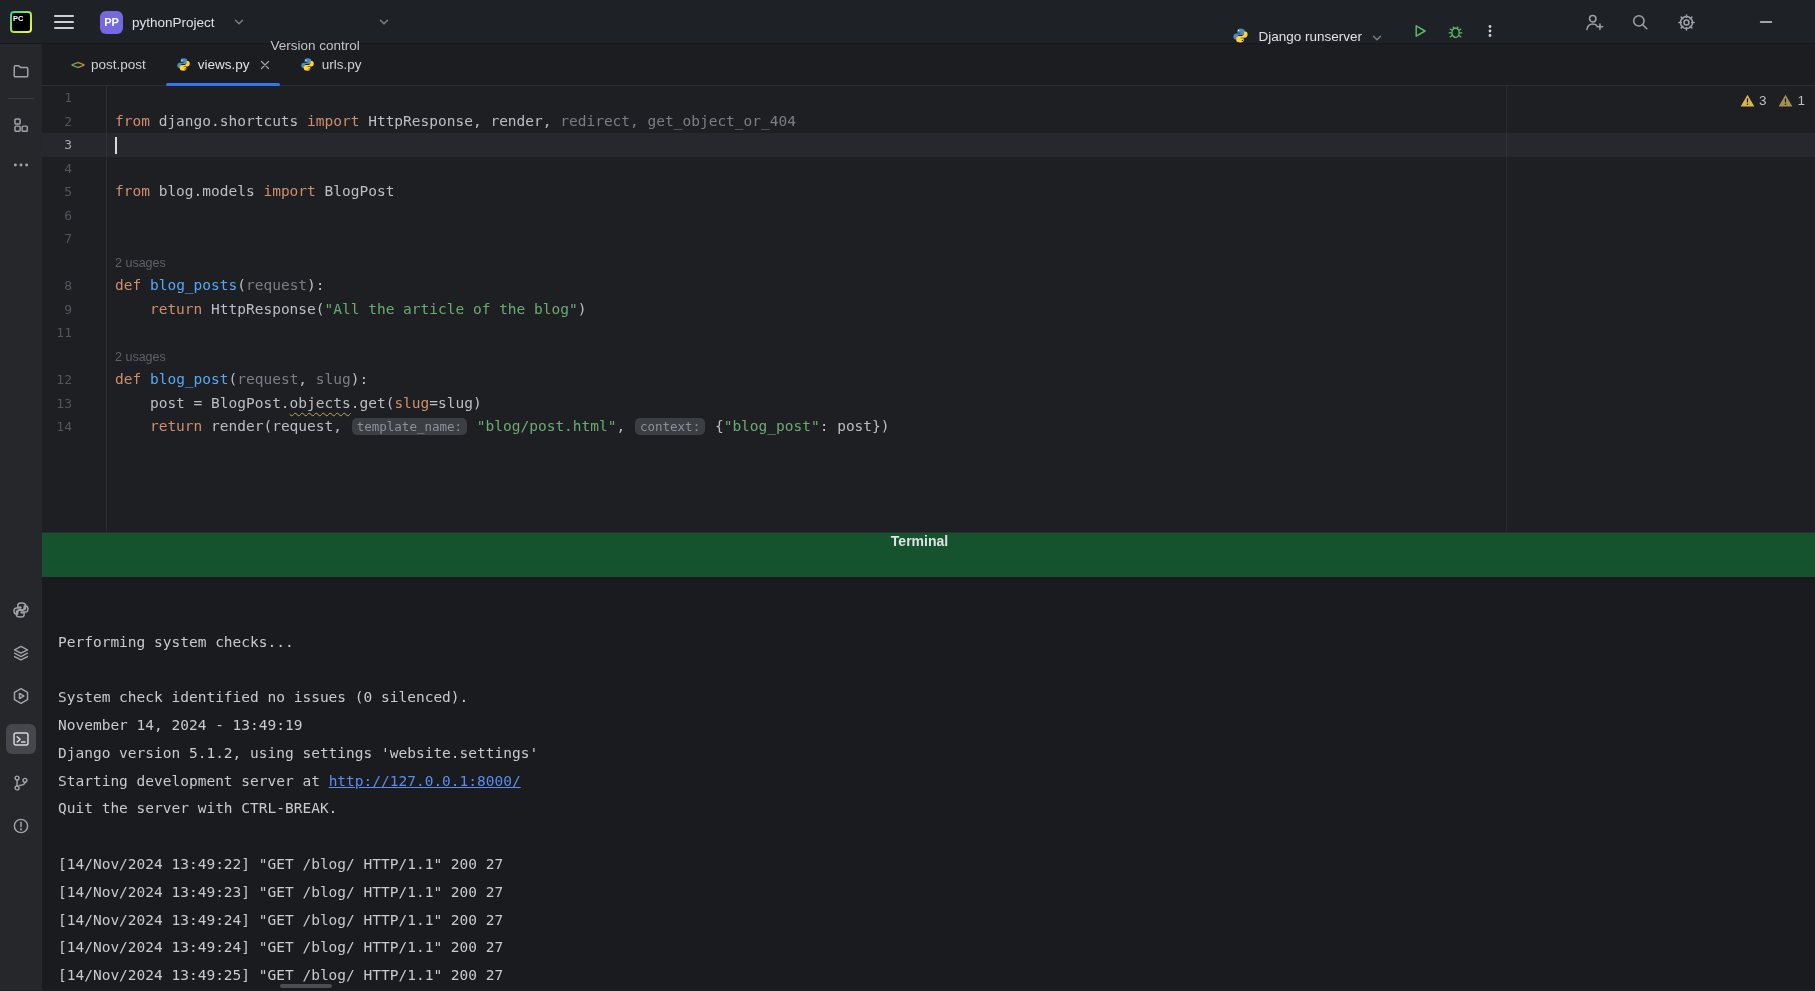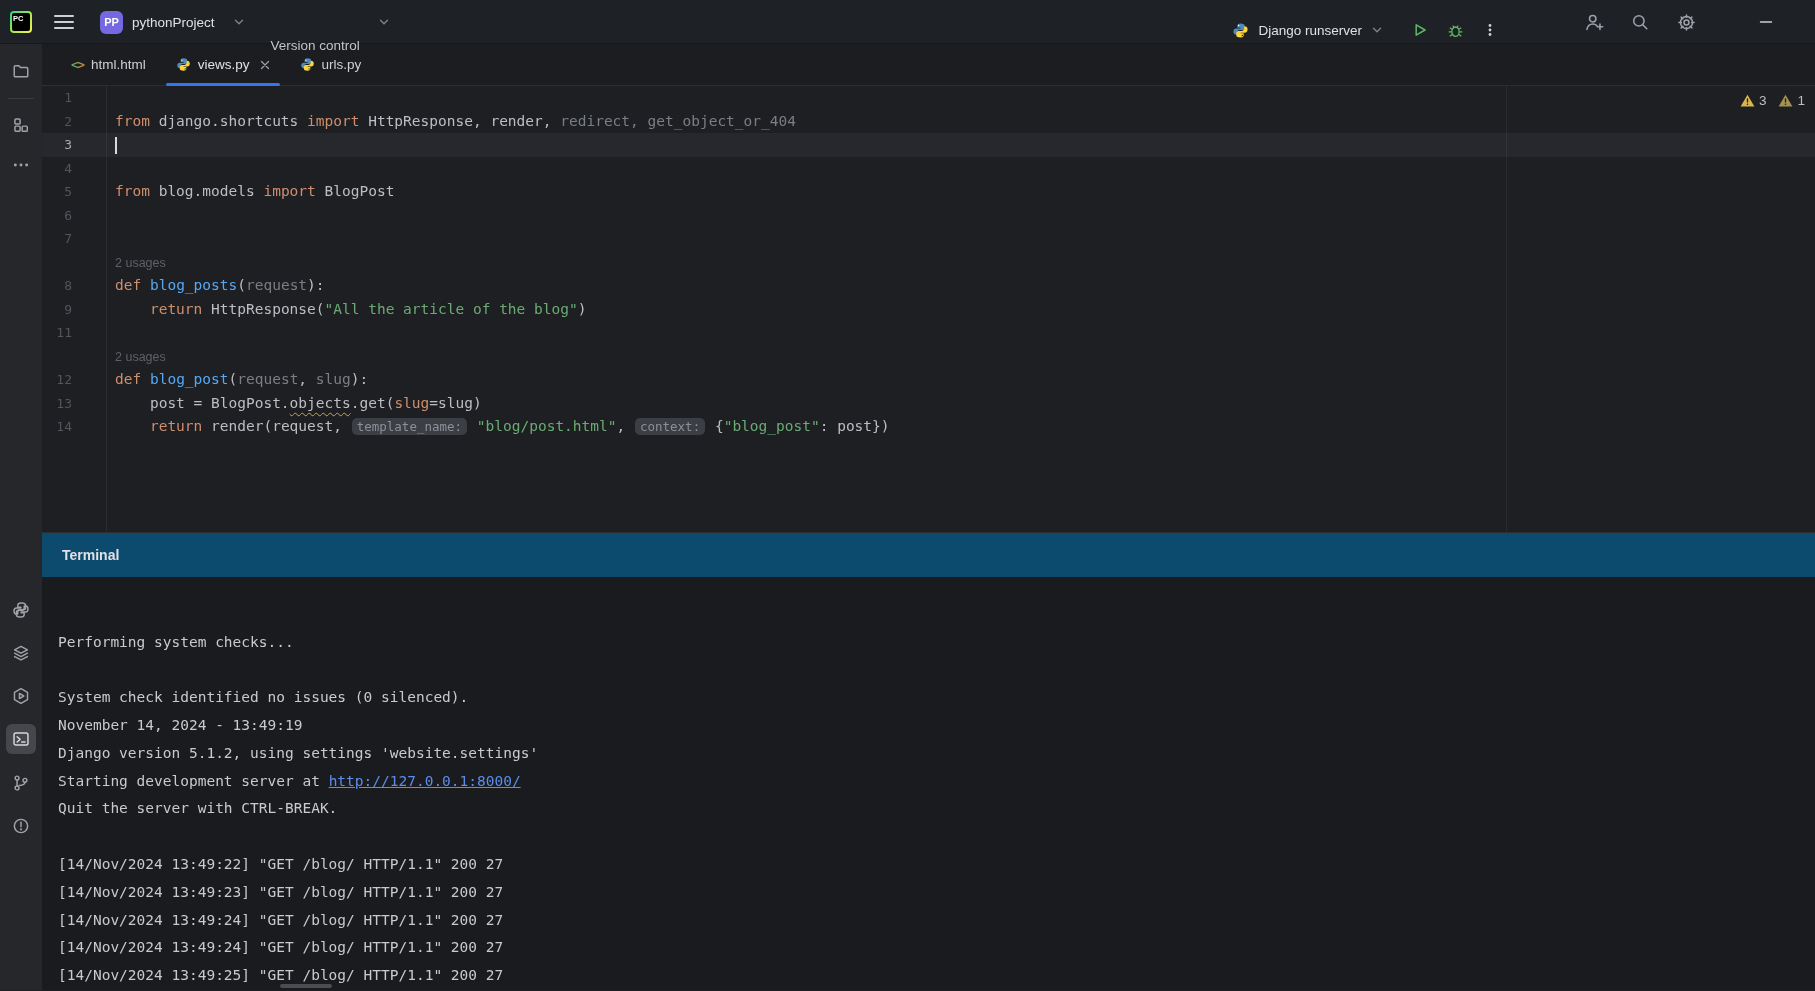--- a/index.html
+++ b/index.html
@@ -21,21 +21,21 @@
   .burger { margin-left:22px; display:flex; flex-direction:column; gap:4px; cursor:pointer; }
   .burger span { width:20px; height:2px; background:#ced0d6; border-radius:1px; }
   .proj-badge { margin-left:26px; width:23px; height:23px; border-radius:6px; background:#7569e2;
              color:#fff; font-size:11px; font-weight:bold; display:flex; align-items:center; justify-content:center; }
   .tb-widget { display:flex; align-items:center; gap:18px; margin-left:9px; font-size:13.5px; cursor:pointer; }
   .tb-widget .lbl-strong { color:#dfe1e5; }
   .tb-widget .lbl-dim { color:#c2c4c9;margin-top:46px; }
   .vcs { margin-left:26px; }
   .chev { opacity:.75; }
 
-  .tb-run { position:absolute; right:312px; top:8px; height:44px; display:flex; align-items:center; gap:9px; }
+  .tb-run { position:absolute; right:312px; top:0; height:44px; display:flex; align-items:flex-end; gap:9px; }
   .tb-run .run-label { font-size:13.5px; color:#dfe1e5; }
   .tb-run .sep-gap { width:6px; }
   .icon-btn { display:flex; align-items:center; justify-content:center; width:26px; height:26px; border-radius:4px; cursor:pointer; }
   .tb-icons { position:absolute; right:36px; top:0; height:44px; display:flex; align-items:center; gap:20px; }
   .min-gap { width:14px; }
 
   
   .main { display:flex; height:946px; }
   .stripe { position:relative; width:42px; background:#25272a; flex:0 0 42px; }
   .sicon { position:absolute; left:6px; width:30px; height:30px; border-radius:6px;
@@ -65,21 +65,21 @@
   .codecell { padding-left:43px; }
   .inlay-hint { font-family:"Liberation Sans",sans-serif; font-size:12.5px; color:#5d6167; }
   .pill { display:inline-block; background:#3b3e43; border-radius:5px; padding:0 5px; margin:0 1px;
           font-size:12.5px; line-height:17px; }
   .caret { display:inline-block; width:2px; height:17px; background:#d7d9dd; vertical-align:middle; }
   .inspections { position:absolute; top:7px; right:10px; z-index:5; display:flex; align-items:center; gap:12px;
                  font-size:13.5px; color:#bcbec4; cursor:pointer; }
   .insp-item { display:flex; align-items:center; gap:4px; }
 
   
-  .tpanel-head { height:46px; background:#0c4a6e; border-top:1px solid #2b2d31; display:flex; align-items:stretch; padding-left:20px; font-size:14px; }
+  .tpanel-head { height:46px; background:#14532d; border-top:1px solid #2b2d31; display:flex; align-items:stretch; padding-left:20px; font-size:14px;flex-direction:column; }
   .tw-title { align-self:center; font-weight:bold; color:#dfe1e5; margin-right:38px; }
   .ttab { position:relative; display:flex; align-items:center; gap:10px; padding:0 13px; color:#bcbec4; cursor:pointer; }
   .ttab.active { color:#dfe1e5; }
   .ttab.active::after { content:""; position:absolute; left:4px; right:4px; bottom:0; height:2px; background:#6e7177; }
   .tbody { position:relative; flex:1; background:#191b1e; padding:4px 0 0 5px;
            font-family:"DejaVu Sans Mono",monospace; font-size:14.5px; color:#c8cacc; white-space:pre; }
   .trow { height:27.8px; line-height:27.8px;margin-left:11px; }
   .t-link { text-decoration:underline; cursor:pointer; }
   .hscroll-thumb { position:absolute; left:238px; bottom:2px; width:52px; height:4px; border-radius:2px; background:#4a4d52; }
 
@@ -237,21 +237,21 @@
             <path d="M8 4.7v3.9"></path>
             <circle cx="8" cy="11" r=".9" fill="#a0a3a9" stroke="none"></circle>
           </svg>
         </div>
       </div>
 
     <div class="content">
       <div class="tabbar" id="tabbar">
           <div class="etab">
             <span><span class="html-ic"><span style="color:#69a35f">&lt;</span><span style="color:#bc8a3f">&gt;</span></span></span>
-            <span>html.html</span>
+            <span>post.post</span>
           </div>
           <div class="etab active">
             <span>
               <svg class="ic" width="15" height="15" viewBox="0 0 24 24">
                 <path fill="#4b8bbe" d="M12 2c-3 0-4.5 1.3-4.5 3.2V8H12v1H5.8C3.6 9 2 10.6 2 13.4c0 2.3 1 4.1 3 4.1h2v-2.8c0-2 1.7-3.4 3.7-3.4h4.1c1.8 0 3.2-1.4 3.2-3.2V5.2C18 3.3 15.6 2 12 2z"></path>
                 <path fill="#ffd43b" d="M12 22c3 0 4.5-1.3 4.5-3.2V16H12v-1h6.2c2.2 0 3.8-1.6 3.8-4.4 0-2.3-1-4.1-3-4.1h-2v2.8c0 2-1.7 3.4-3.7 3.4H9.2C7.4 12.7 6 14.1 6 15.9v2.9C6 20.7 8.4 22 12 22z"></path>
                 <circle cx="9.4" cy="5" r="1" fill="#fff"></circle>
                 <circle cx="14.6" cy="19" r="1" fill="#1e1f22"></circle>
               </svg>
             </span>

